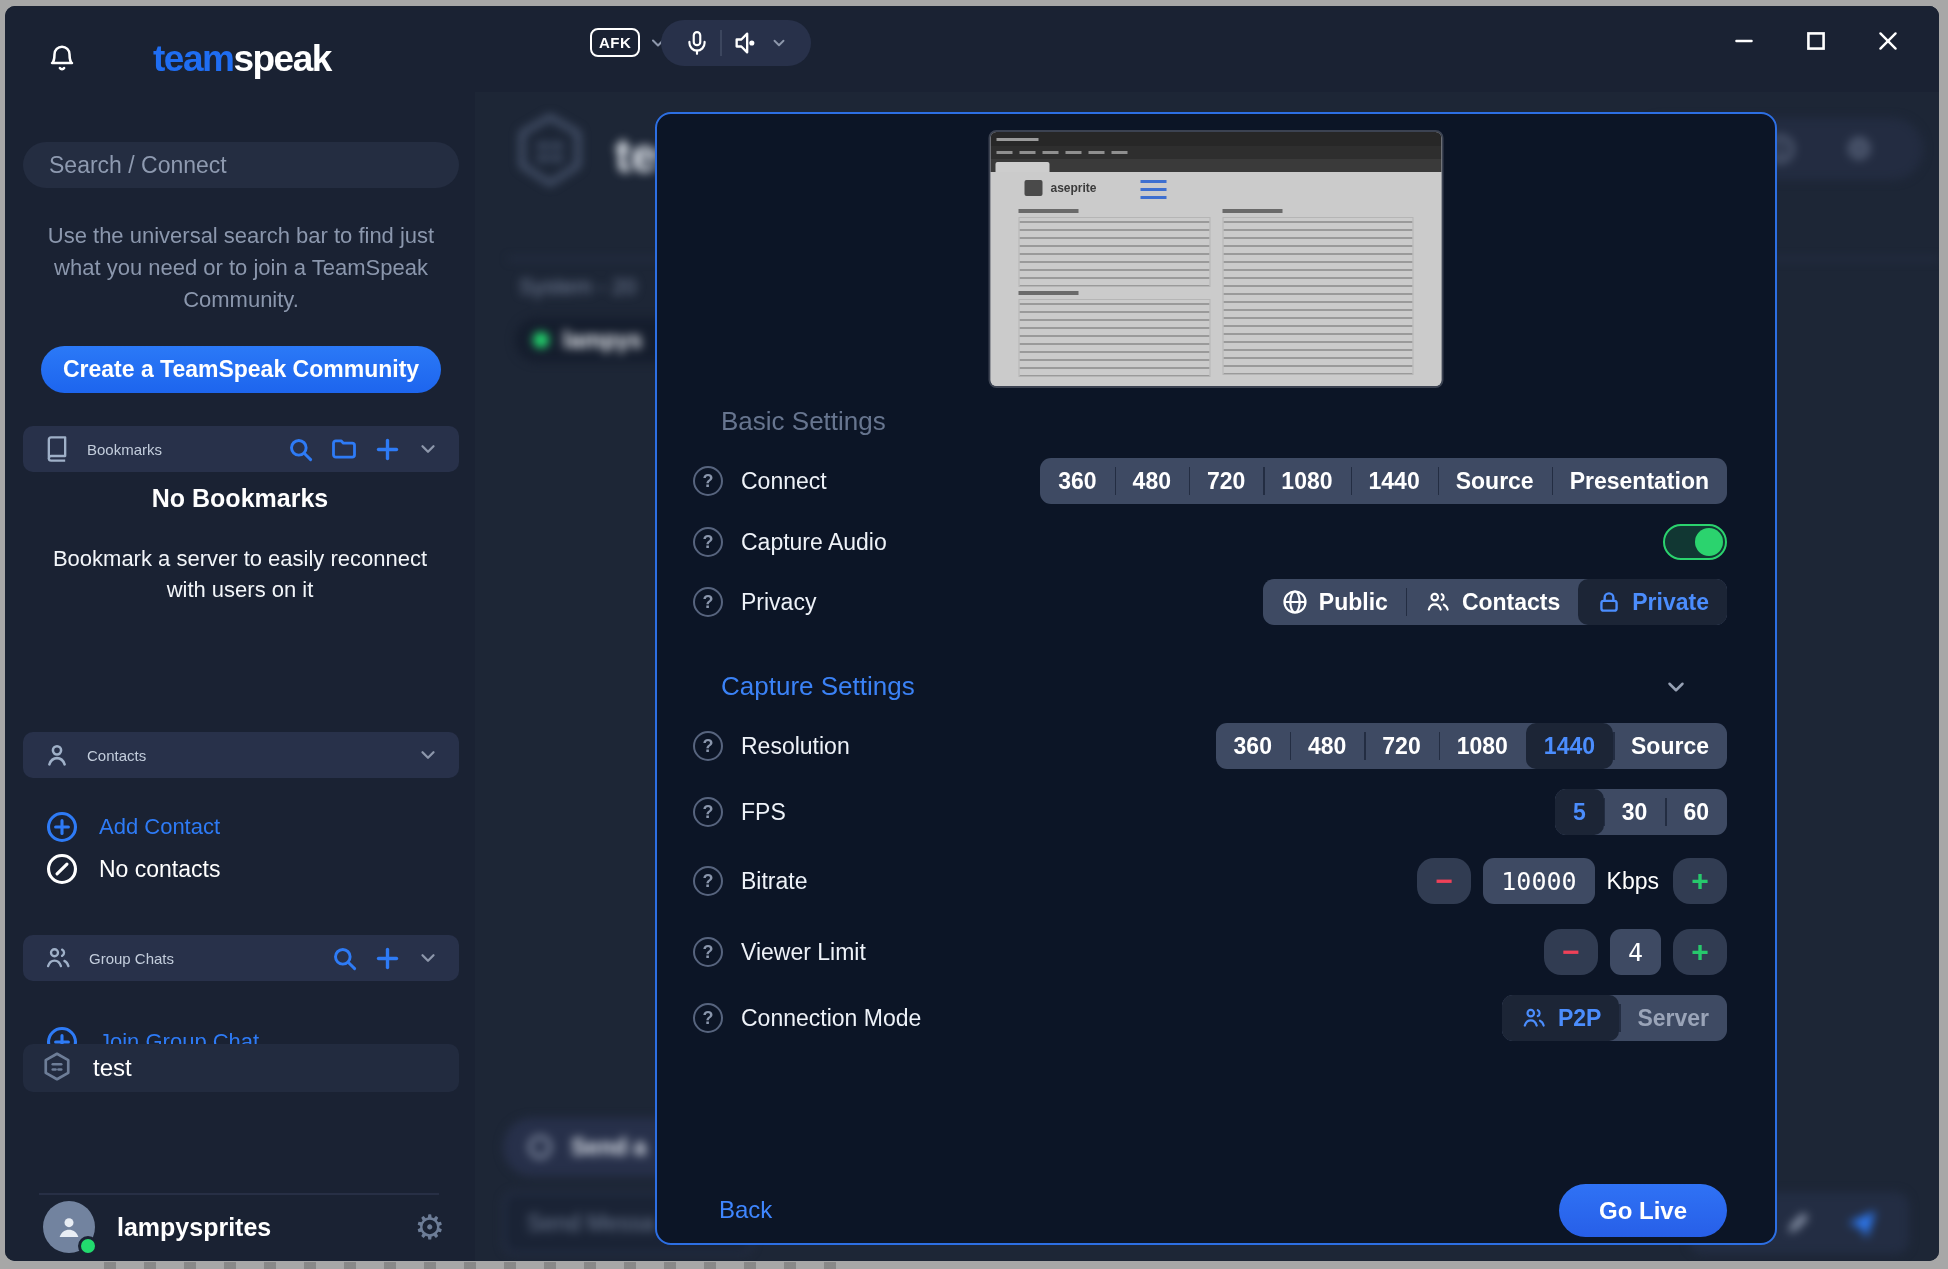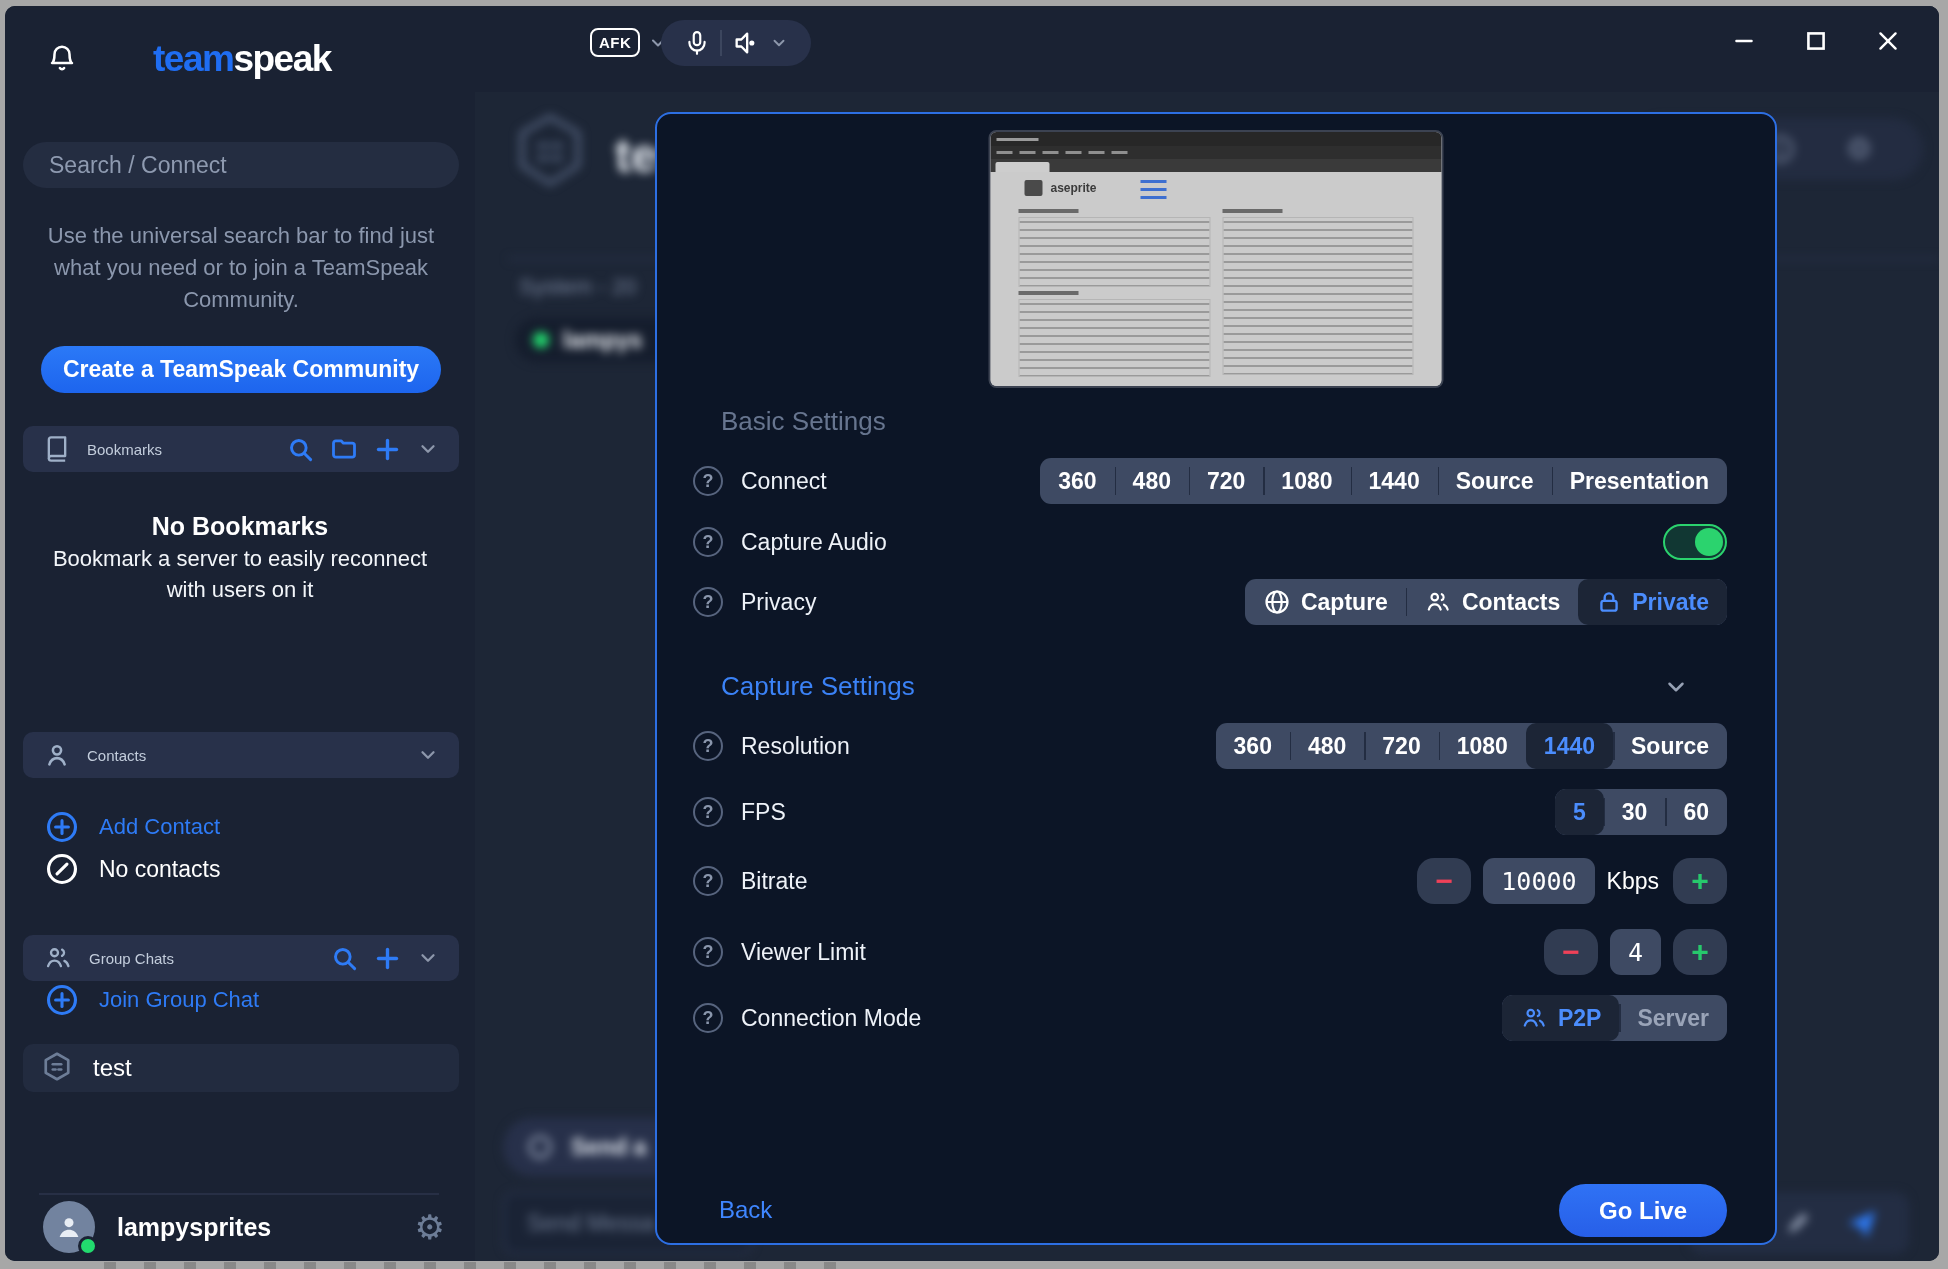--- a/index.html
+++ b/index.html
@@ -27,42 +27,42 @@
   .search-input { position:absolute; left:18px; top:50px; width:436px; height:46px; background:#242d41; border:none; outline:none; border-radius:23px; color:#8e9ab0; font-size:23px; padding:0 26px; font-family:"Liberation Sans",sans-serif; }
   .search-input::placeholder { color:#8e9ab0; }
   .intro { position:absolute; left:18px; top:128px; width:436px; text-align:center; color:#8b97ad; font-size:22px; line-height:1.45; }
   .create-btn { position:absolute; left:36px; top:254px; width:400px; height:47px; background:linear-gradient(180deg,#2b79f7,#1d65ee); border-radius:24px; color:#fff; font-size:23px; font-weight:bold; display:flex; align-items:center; justify-content:center; }
   .side-header { position:absolute; left:18px; width:436px; height:46px; background:#28314a; border-radius:10px; display:flex; align-items:center; padding:0 20px; gap:16px; }
   .side-header .hlabel { color:#c3cddc; font-size:15px; }
   .side-header .spacer { flex:1; }
   .icon-blue { color:#2e7bf6; }
   .icon-dim { color:#9fb0c8; }
   .hdr-bookmarks { top:334px; }
-  .empty-title { position:absolute; left:0; width:470px; top:420px; text-align:center; color:#fff; font-size:25px; font-weight:bold; }
+  .empty-title { position:absolute; left:0; width:470px; top:392px; text-align:center; color:#fff; font-size:25px; font-weight:bold; }
   .empty-sub { position:absolute; left:40px; width:390px; top:452px; text-align:center; color:#f2f5f9; font-size:22px; line-height:1.4; }
   .hdr-contacts { top:566px; }
   .line-item { position:absolute; display:flex; align-items:center; gap:20px; left:40px; }
   .add-contact { top:712px; color:#2e7bf6; font-size:22px; }
   .no-contacts { top:762px; color:#fff; font-size:23px; }
   .hdr-groupchats { top:758px; }
   .join-group { top:906px; color:#2e7bf6; font-size:22px; }
   .gc-row { position:absolute; left:18px; top:952px; width:436px; height:48px; background:#222b3f; border-radius:10px; display:flex; align-items:center; gap:18px; padding:0 16px; color:#fff; font-size:24px; }
   .user-divider { position:absolute; left:34px; right:36px; bottom:66px; height:2px; background:#272f45; }
   .user-row { position:absolute; left:38px; right:30px; bottom:6px; height:56px; display:flex; align-items:center; }
   .avatar { position:relative; width:52px; height:52px; border-radius:50%; background:#72839f; display:flex; align-items:center; justify-content:center; color:#e8edf4; }
   .status-dot { position:absolute; right:-3px; bottom:-3px; width:20px; height:20px; border-radius:50%; background:#22da6e; border:3px solid #1a2233; }
   .user-name { margin-left:22px; color:#fff; font-size:25px; font-weight:bold; }
   .gear { margin-left:auto; color:#6d7d97; font-size:34px; line-height:1; }
 
   
   .hdr-contacts { top:640px; }
   .add-contact { top:710px;margin-top:8px; }
   .no-contacts { top:760px; }
   .hdr-groupchats { top:843px; }
-  .join-group { top:891px;justify-content:center; }
+  .join-group { top:933px;justify-content:center; }
 
   
   .main { position:absolute; left:470px; top:0; right:0; bottom:0; background:#1d2636; z-index:10; }
   .blur-layer { position:absolute; inset:0; filter:blur(5px); }
   .chan-hex { position:absolute; left:33px; top:104px; color:#49566f; }
   .chan-title { position:absolute; left:140px; top:122px; color:#e8edf4; font-size:48px; font-weight:bold; }
   .top-icons { position:absolute; right:16px; top:112px; width:290px; height:62px; border-radius:31px; background:#232c41; display:flex; align-items:center; justify-content:space-evenly; color:#76829b; }
   .chan-divider { position:absolute; left:33px; right:0; top:252px; height:2px; background:#2c3650; }
   .sys-msg { position:absolute; left:44px; top:268px; color:#76829b; font-size:22px; }
   .user-chip { position:absolute; left:40px; top:312px; height:44px; width:240px; border-radius:22px; background:#151d2d; display:flex; align-items:center; gap:14px; padding:0 18px; color:#f0f3f8; font-size:23px; font-weight:bold; }
@@ -473,21 +473,21 @@
       <span class="q-icon">?</span>
       <span class="m-label">Privacy</span>
       <div class="m-ctl">
         <div class="segctl">
           <div class="seg">
             <svg width="28" height="28" viewBox="0 0 24 24" fill="none" stroke="currentColor" stroke-width="1.9">
                 <circle cx="12" cy="12" r="9"></circle>
                 <ellipse cx="12" cy="12" rx="4" ry="9"></ellipse>
                 <line x1="3" y1="12" x2="21" y2="12"></line>
               </svg>
-            <span>Capture</span>
+            <span>Public</span>
           </div>
           <div class="seg">
             <svg width="28" height="26" viewBox="0 0 24 24" fill="none" stroke="currentColor" stroke-width="2" stroke-linecap="round">
                 <circle cx="9" cy="7.5" r="3"></circle>
                 <path d="M3.5 19c1-3.3 3-4.8 5.5-4.8s4.5 1.5 5.5 4.8"></path>
                 <path d="M15.5 4.8a3 3 0 0 1 0 5.4"></path>
                 <path d="M17.5 14.5c1.8.8 2.8 2.2 3.4 4.5"></path>
               </svg>
             <span>Contacts</span>
           </div>

